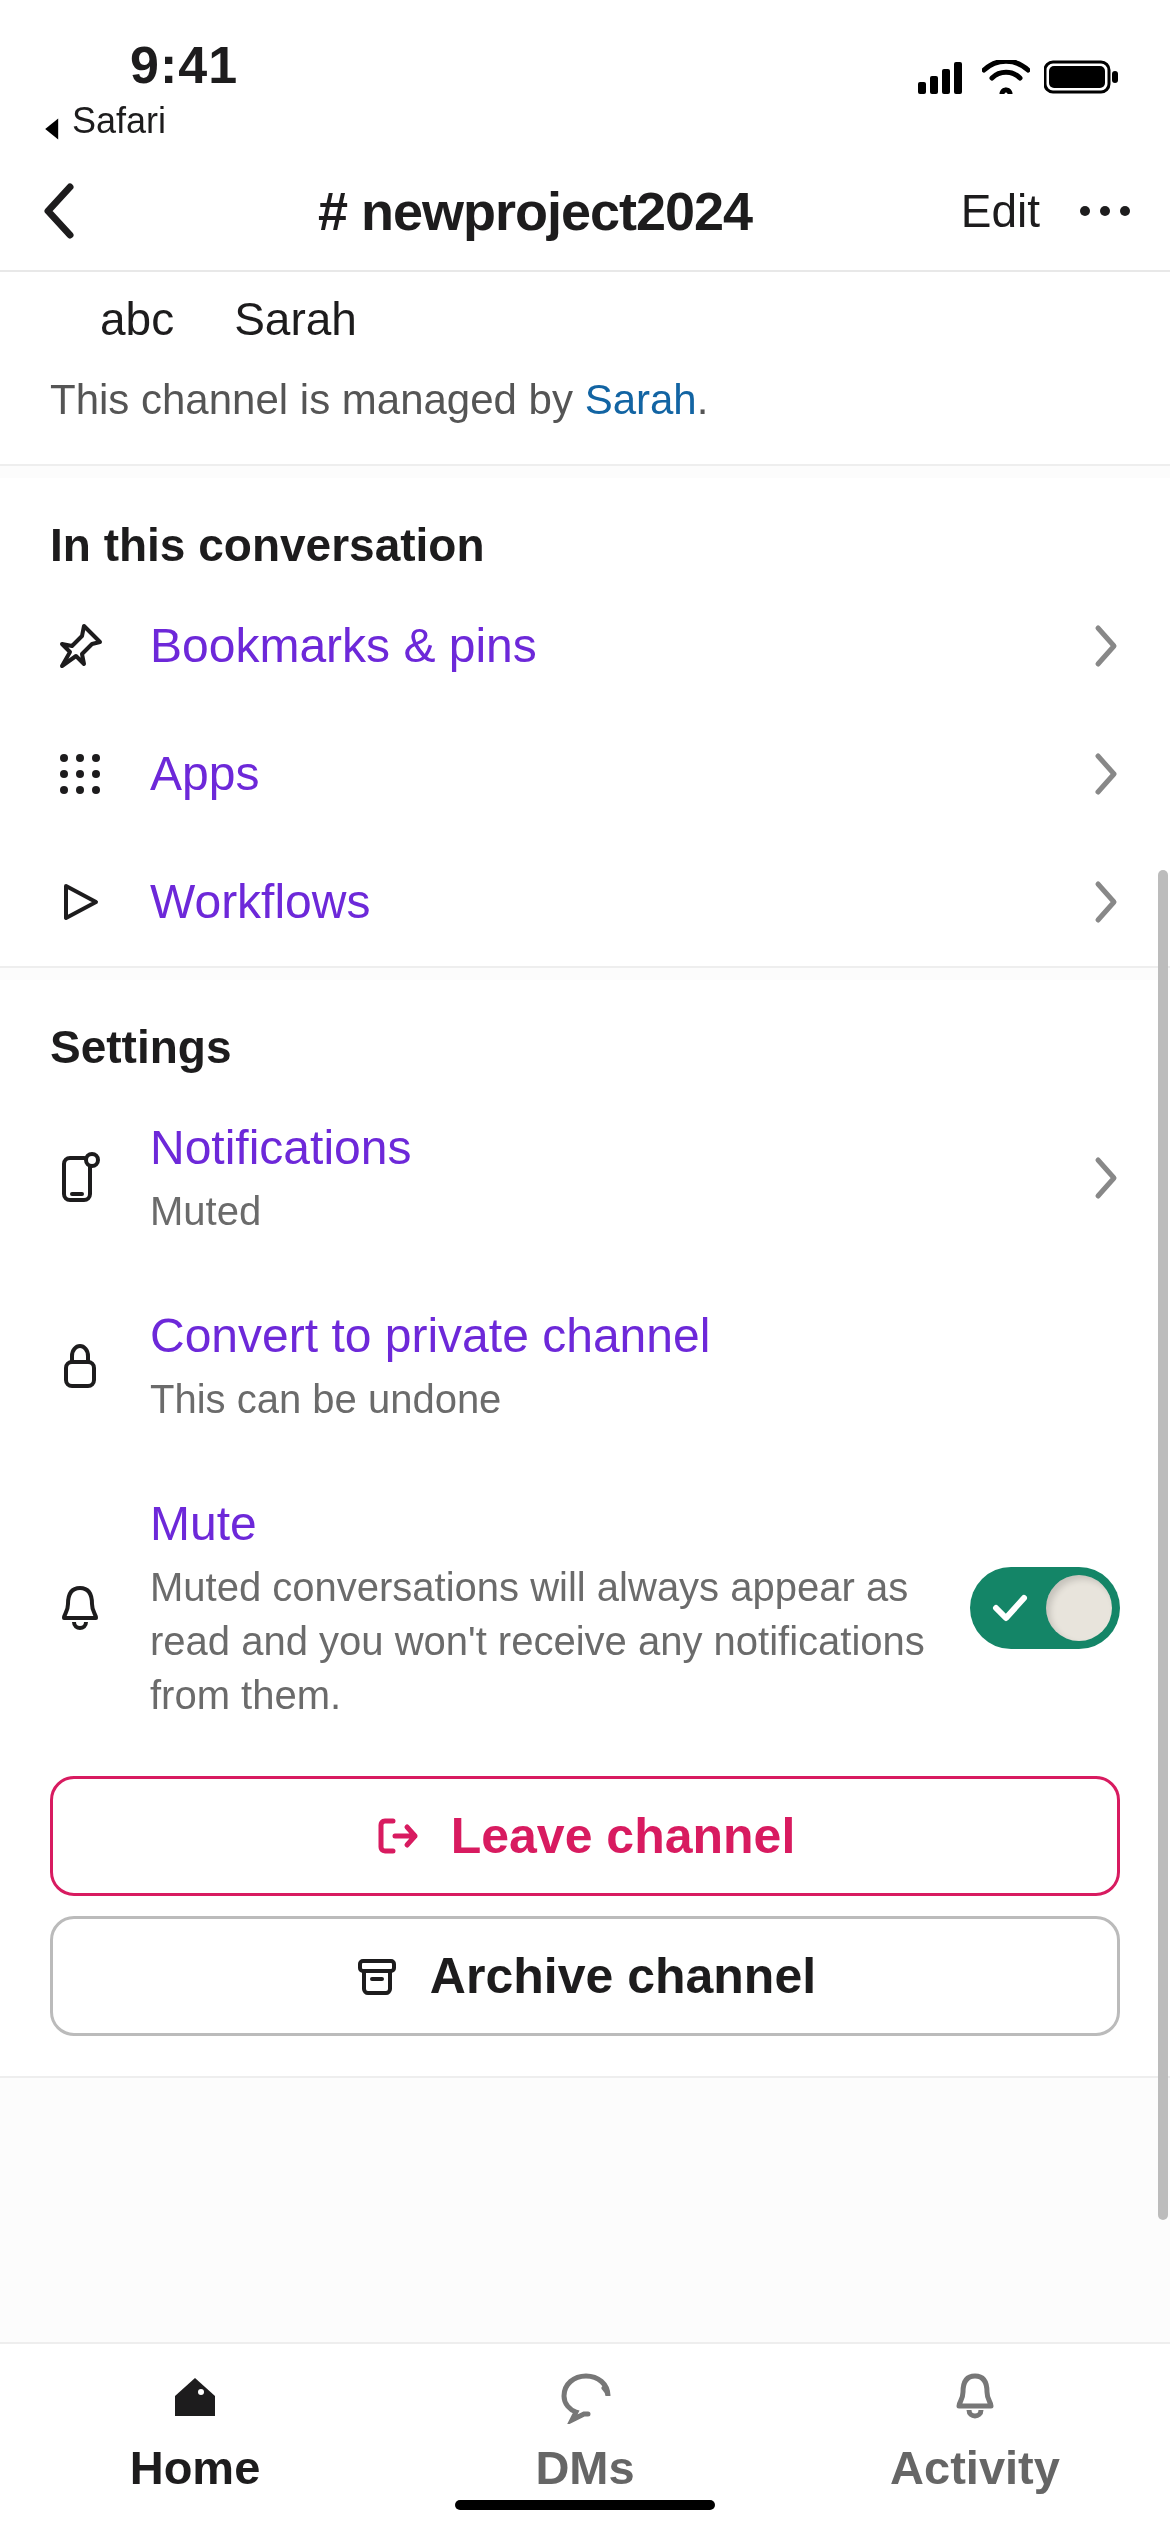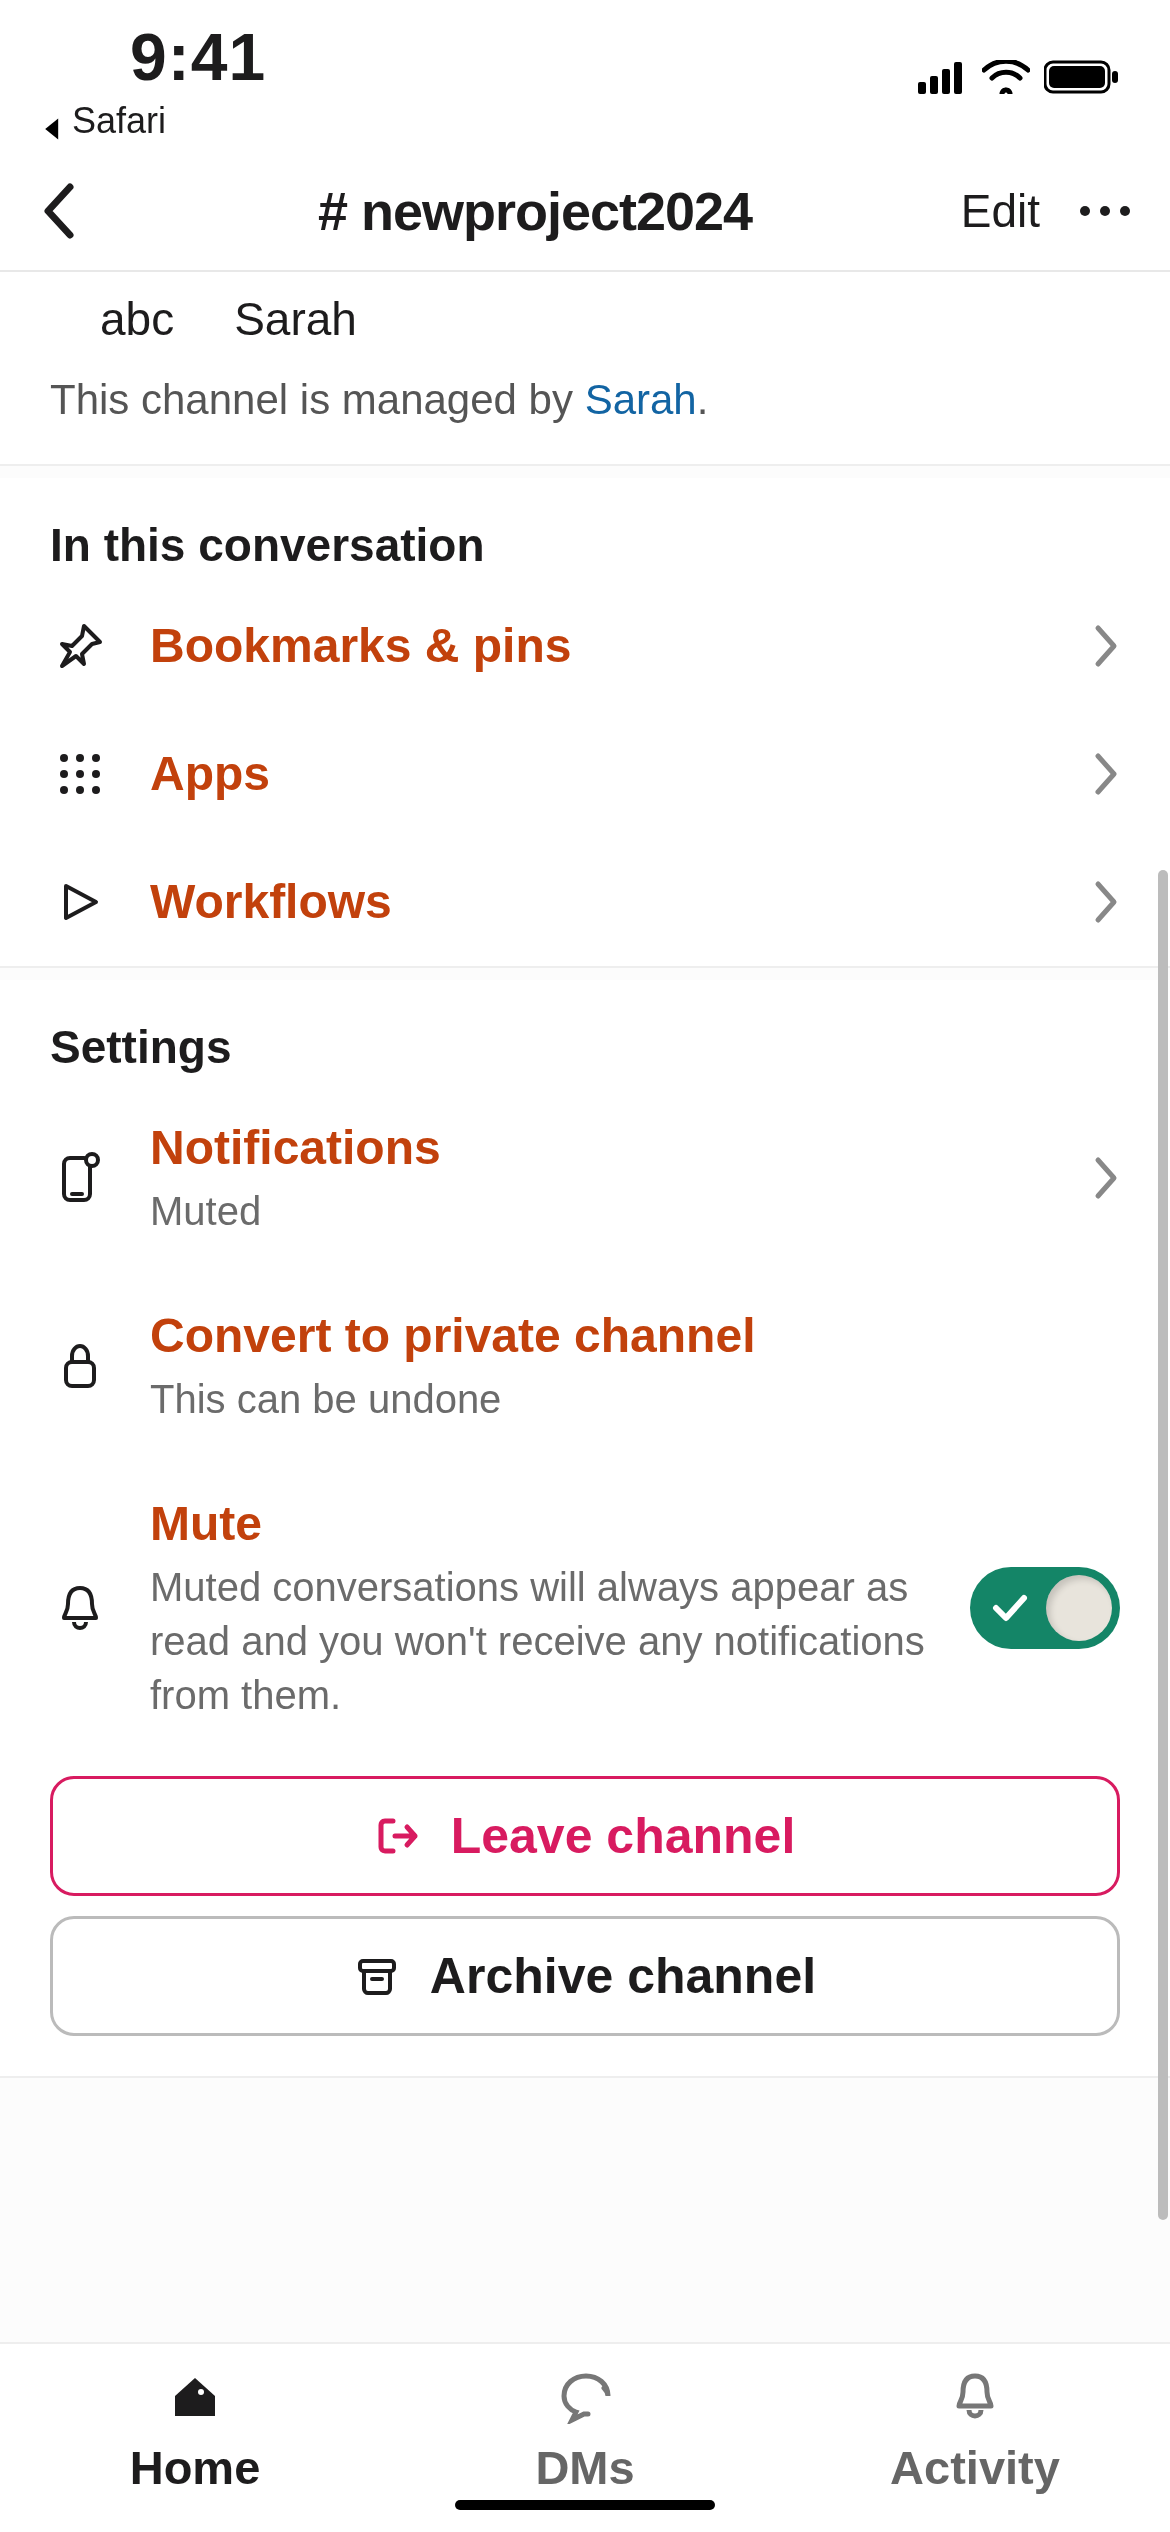--- a/index.html
+++ b/index.html
@@ -2,21 +2,21 @@
 <html><head>
 <meta charset="utf-8">
 <style>
   * { box-sizing: border-box; margin: 0; padding: 0; }
   html, body { width: 1170px; height: 2532px; font-family: -apple-system, "Helvetica Neue", Arial, sans-serif; background: #fff; color: #1d1c1d; }
   .screen { width: 1170px; height: 2532px; display: flex; flex-direction: column; position: relative; }
 
   
   .status-bar { height: 100px; display: flex; align-items: flex-end; justify-content: space-between; padding: 0 50px 5px 50px; font-weight: 600; font-size: 48px; }
   .status-left { display:flex; flex-direction:column; align-items:flex-start; padding-left:80px;}
-  .status-time { font-weight:700; font-size:66px; letter-spacing:1px;}
+  .status-time { font-weight:700; font-size:52px; letter-spacing:1px;}
   .status-right { display:flex; align-items:center; gap:14px; }
   .breadcrumb-row { padding: 0 0 10px 40px; font-size:36px; display:flex; align-items:flex-end; gap:6px;}
   .breadcrumb-row svg { width:26px; height:26px; }
 
   
   .nav-header { height: 120px; display:flex; align-items:center; justify-content:space-between; padding:0 40px; border-bottom:2px solid #e8e8e8;}
   .nav-left { width:120px; display:flex; align-items:center; }
   .nav-title { flex:1; text-align:center; font-size:54px; font-weight:800; letter-spacing:-1px;}
   .nav-right { width:220px; display:flex; align-items:center; justify-content:flex-end; gap:40px;}
   .nav-edit { font-size:46px; font-weight:400; }
@@ -29,21 +29,21 @@
   .members-row { display:flex; gap:60px; font-size:46px; padding-bottom:30px; color:#1d1c1d; padding-left:50px;}
   .managed-text { font-size:42px; color:#555; }
   .managed-text .link { color:#1264a3; font-weight:500;}
 
   .section { background:#fff; border-bottom:2px solid #eee; padding: 40px 0 0 0; margin-top:12px;}
   .section-title { font-size:46px; font-weight:800; padding:0 50px 10px 50px; }
   .row { display:flex; align-items:center; gap:40px; padding: 34px 50px; font-size:48px; }
   .row-click { cursor:pointer; }
   .row .icon-slot { width:60px; display:flex; justify-content:center; }
   .row .label-slot { flex:1; }
-  .row .label-title { font-size:48px; font-weight:700; color:#c2410c; line-height:1.25;}
+  .row .label-title { font-size:48px; font-weight:400; color:#6d28d9; line-height:1.25;}
   .row .label-sub { font-size:40px; color:#6b6b6b; margin-top:6px; line-height:1.35; max-width: 820px;}
   .row .chevron-slot { width:50px; display:flex; justify-content:flex-end; color:#888;}
   .row svg { display:block; }
 
   .toggle { width:150px; height:82px; border-radius:50px; background:#148567; position:relative; display:flex; align-items:center; }
   .toggle .check { position:absolute; left:22px; }
   .toggle .knob { width:66px; height:66px; border-radius:50%; background:#e8e4dc; position:absolute; right:8px; box-shadow: inset 4px 4px 6px rgba(0,0,0,0.15);}
 
   .action-button { margin: 20px 50px; height:120px; border-radius:24px; display:flex; align-items:center; justify-content:center; gap:30px; font-size:50px; font-weight:600; }
   .leave-btn { border:3px solid #d81b60; color:#d81b60; background:#fff;}

